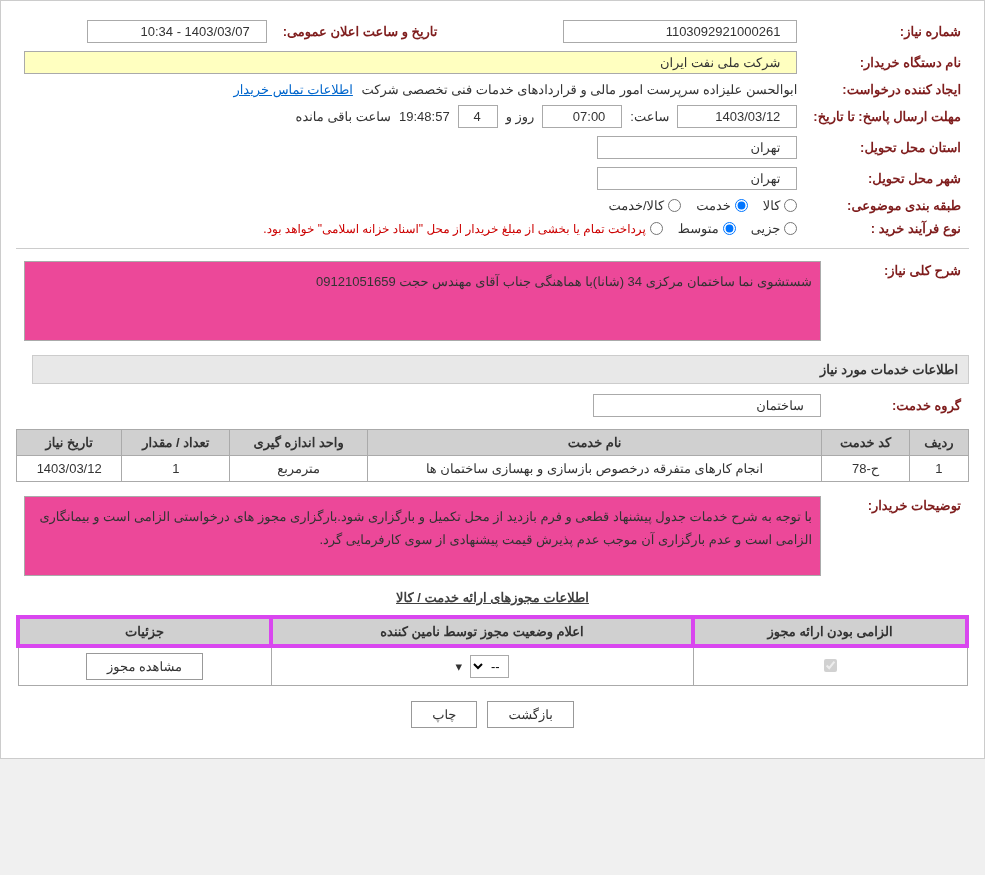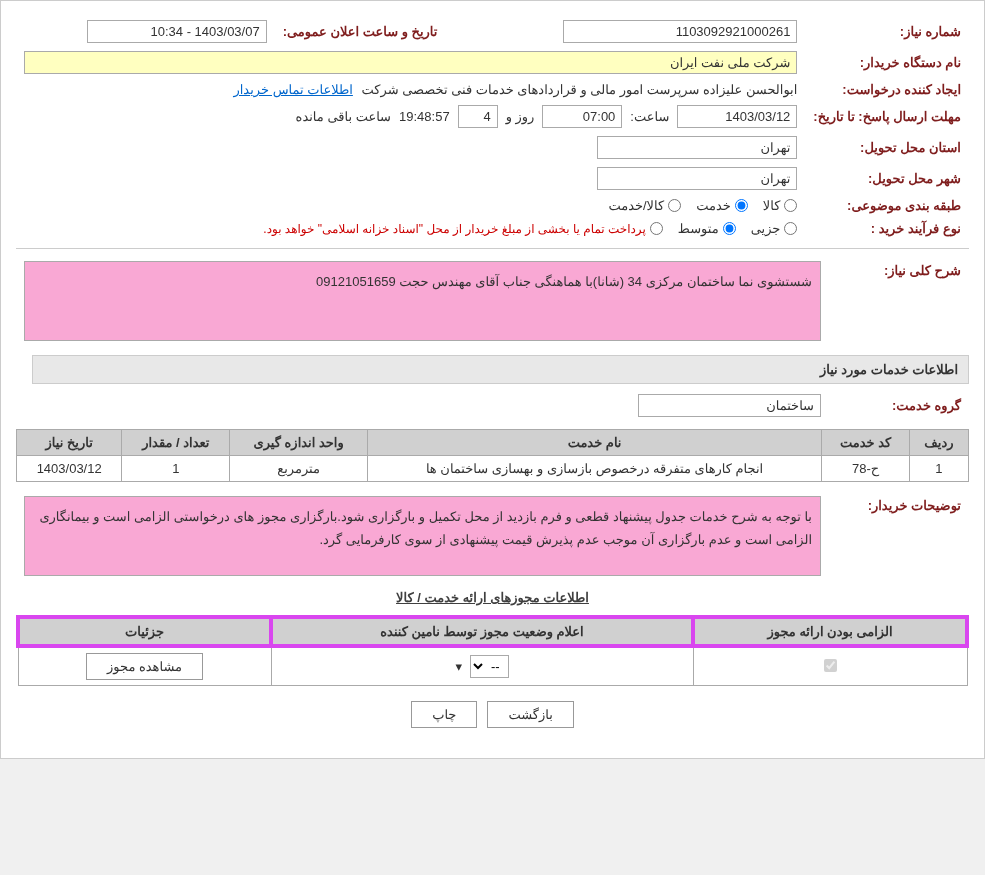--- a/index.html
+++ b/index.html
@@ -42,21 +42,21 @@
       color: #7f1d1d;
       font-weight: bold;
       width: 140px;
     }
     .value-cell {
       text-align: right;
     }
     .input-box {
       border: 1px solid #aaa;
       background: #fff;
-      padding: 3px 6px;
+      padding: 3px 16px;
       min-height: 22px;
       display: inline-block;
       text-align: right;
     }
     .link-blue {
       color: #0066cc;
       text-decoration: underline;
       cursor: pointer;
     }
     .date-time-row {
@@ -100,21 +100,21 @@
       text-align: center;
       font-weight: bold;
     }
     .data-table td {
       border: 1px solid #aaa;
       padding: 5px 8px;
       text-align: center;
     }
     .description-box {
       border: 1px solid #aaa;
-      background: #f9a8d4;
+      background: #ec4899;
       padding: 8px;
       min-height: 80px;
       text-align: right;
       direction: rtl;
       width: 100%;
       line-height: 1.8;
     }
     .section-link {
       color: #404040;
       text-decoration: underline;
@@ -300,21 +300,21 @@
     </tbody>
       </table>
 
     <div class="section-header">اطلاعات خدمات مورد نیاز</div>
 
     <table class="info-table">
       <tbody>
           <tr>
         <td class="label-cell">گروه خدمت:</td>
         <td>
-          <span class="input-box" style="width:183px;margin-left:28px;">ساختمان</span>
+          <span class="input-box" style="width:228px;margin-left:28px;">ساختمان</span>
         </td>
       </tr>
     </tbody>
       </table>
 
     <table class="data-table">
       <thead>
         <tr>
           <th>ردیف</th>
           <th>کد خدمت</th>

